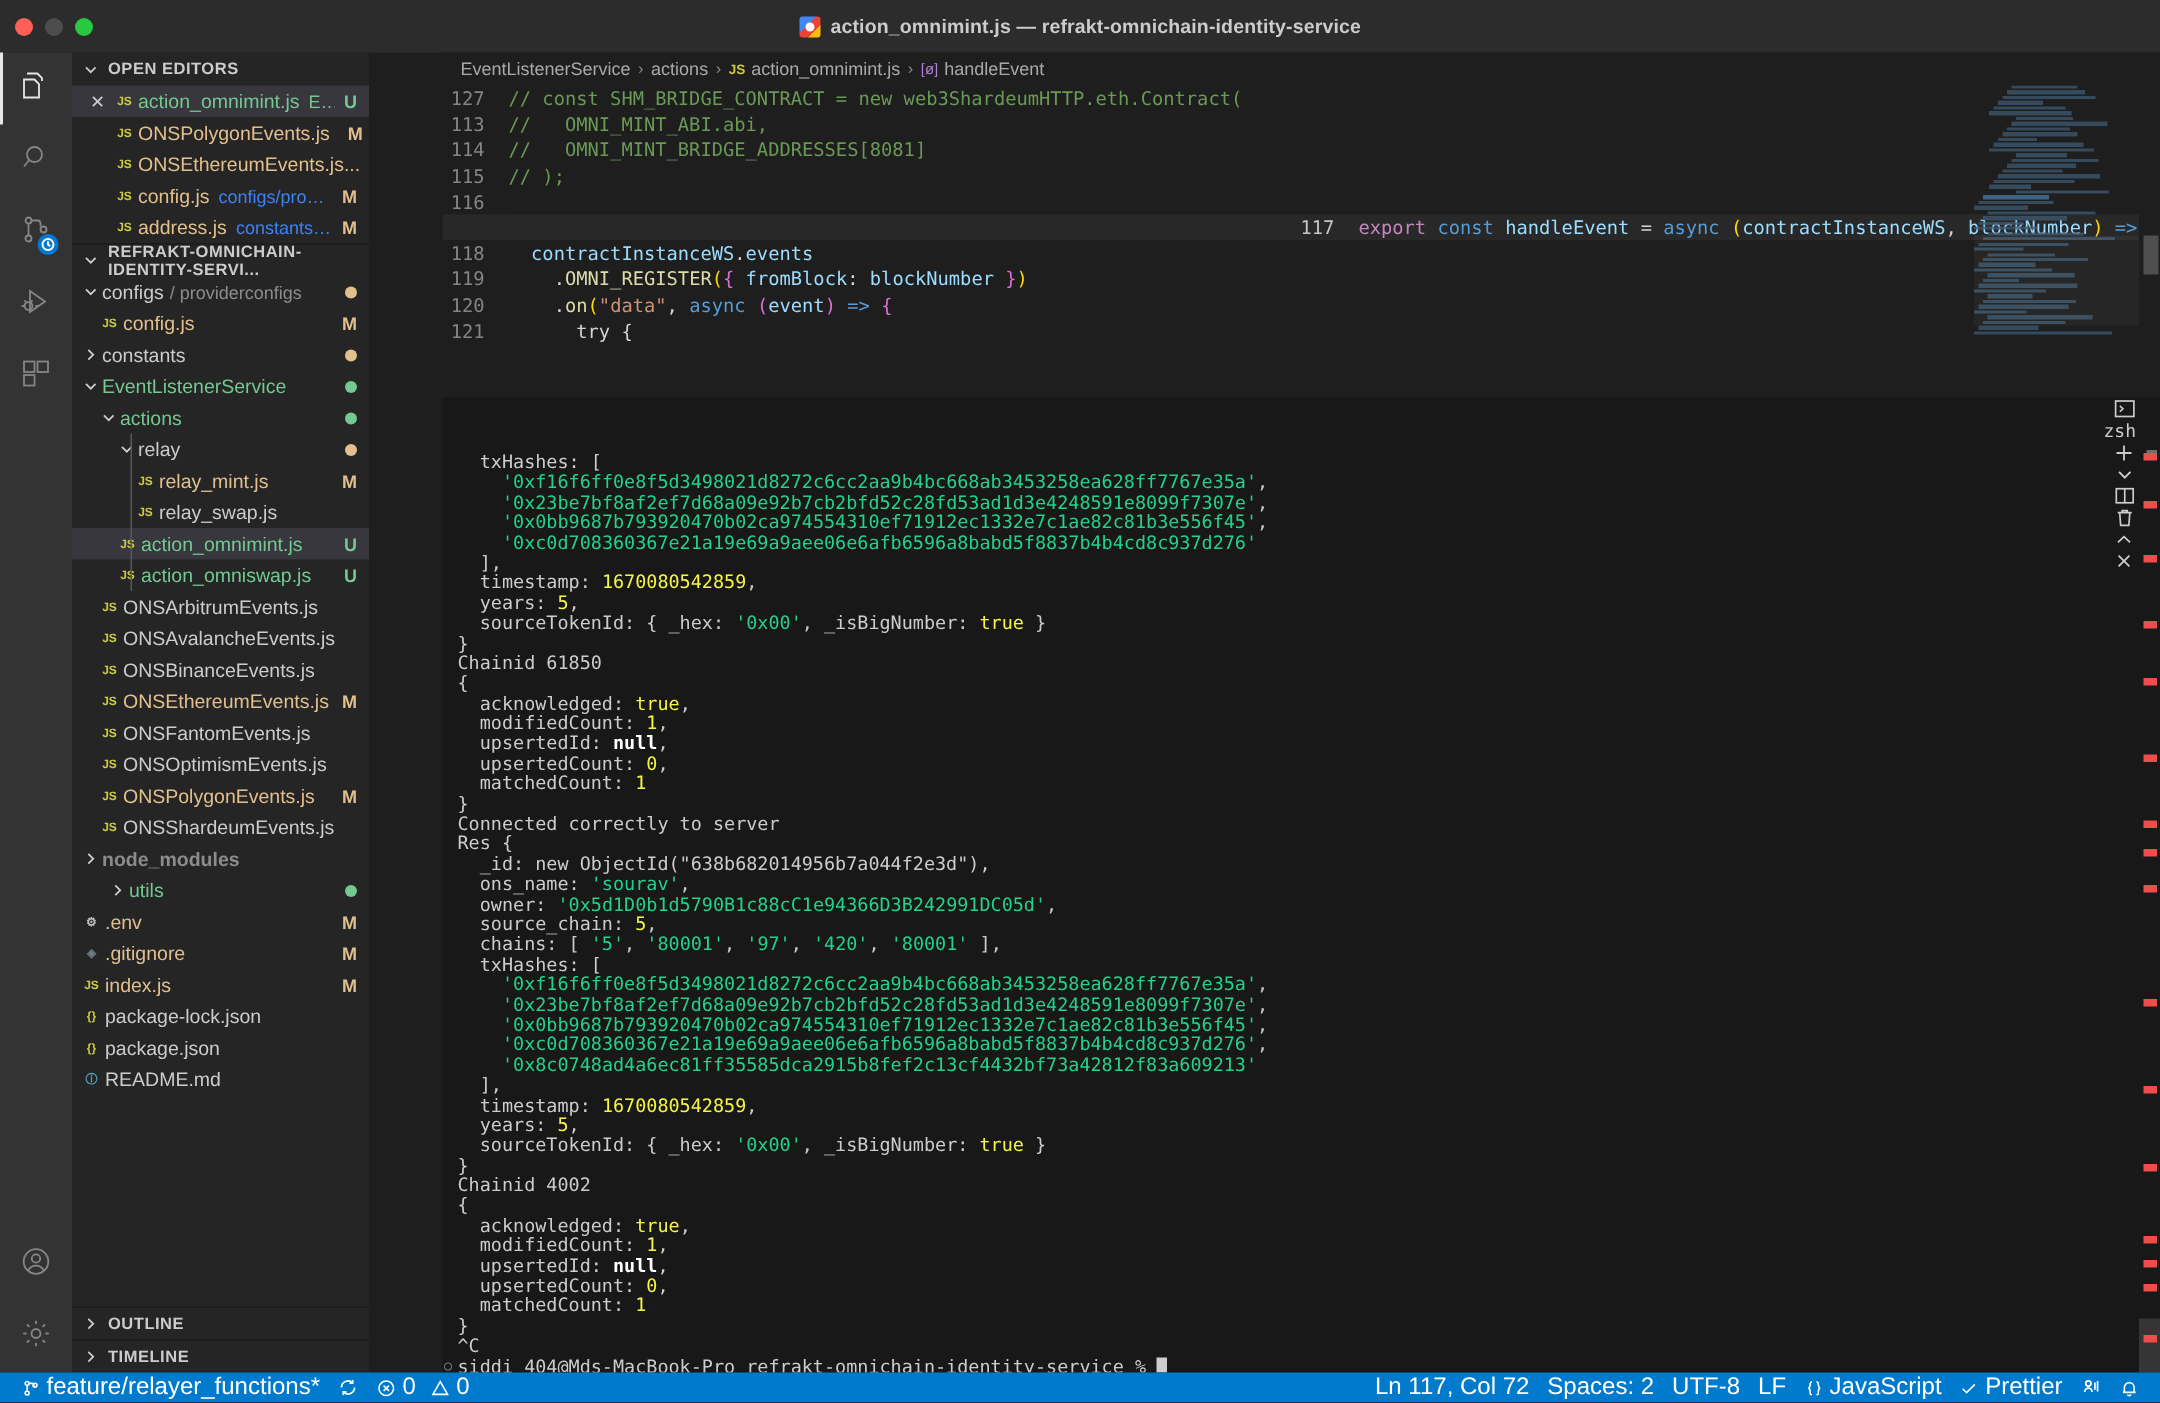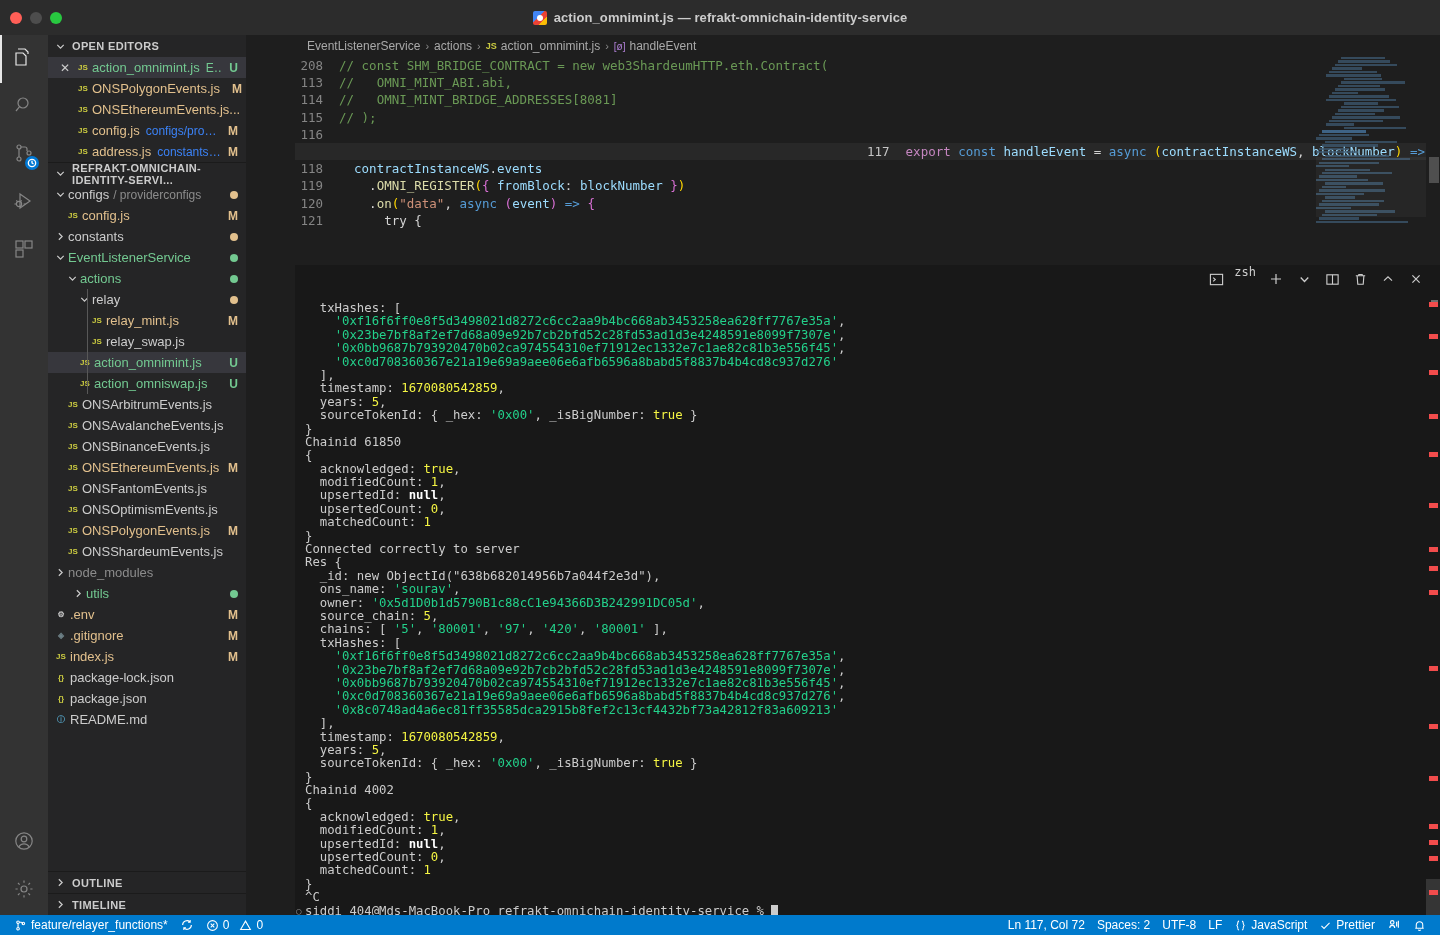--- a/index.html
+++ b/index.html
@@ -114,21 +114,21 @@
   .minimap { position:absolute; right:14px; top:22px; width:110px; bottom:0; overflow:hidden; }
   .mm-line { height:2.4px; background:#3e5a72; margin-bottom:1.1px; opacity:.75;}
   .mm-slider { position:absolute; right:0; top:100px; width:110px; height:60px; background:rgba(255,255,255,.04); }
   .ed-scroll { position:absolute; right:0; top:22px; width:14px; bottom:0; background:#1e1e1e;}
   .ed-scroll .thumb{position:absolute; right:1px; top:100px; width:10px; height:26px; background:#4f4f4f; }
 
   
   .panel { position:absolute; left:295px; top:265px; right:0; bottom:20px; background:#181818; }
   .panel-tabs { height:35px; display:flex; align-items:center; padding-left:20px; gap:0; position:relative;
                 background:#181818; }
-  .panel-actions { position:absolute; right:10px; top:0; height:35px; display:flex; align-items:flex-start; gap:0; }
+  .panel-actions { position:absolute; right:10px; top:0; height:35px; display:flex; align-items:flex-end; gap:0;flex-direction:column; }
   .pa { width:28px; height:28px; display:flex; align-items:center; justify-content:center; cursor:pointer; color:#cccccc; }
   .pa svg { stroke:#cccccc; fill:none; stroke-width:1.2; }
   .zsh-label { color:#cccccc; font-size:12px; font-family:"DejaVu Sans Mono",monospace; margin:0 6px 0 4px; }
 
   .term { position:absolute; left:0; top:35px; right:0; bottom:0; overflow:hidden;
           font-family:"DejaVu Sans Mono","Liberation Mono",monospace; font-size:12.3px; line-height:13.4px;
           padding-left:10px; padding-top:2px; color:#cccccc; }
   .tl-row { white-space:pre; height:13.4px; }
   .t-def { color:#cccccc; }
   .t-str { color:#23d18b; }
@@ -138,21 +138,21 @@
   .prompt-dot { position:absolute; left:0; color:#8a8a8a; font-size:9px; }
 
   .term-scroll { position:absolute; right:0; top:35px; width:14px; bottom:0; }
   .ts-mark { position:absolute; right:2px; width:9px; height:5px; background:#f14c4c; }
   .ts-mark.grey { background:#6e6e6e; width:7px; }
   .ts-thumb { position:absolute; right:0; bottom:0; width:14px; height:36px; background:#4f4f4f; opacity:.55;}
 
   
   .statusbar {
     position:absolute; left:0; bottom:0; width:1440px; height:20px; background:#007acc;
-    display:flex; align-items:center; color:#ffffff; font-size:12px; padding:0 8px;margin-top:20px;
+    display:flex; align-items:center; color:#ffffff; font-size:16px; padding:0 8px;margin-top:20px;
   }
   .sb-item { display:flex; align-items:center; gap:4px; padding:0 6px; height:20px; cursor:pointer;}
   .sb-right { margin-left:auto; display:flex; align-items:center; }
   .sb-ico { display:inline-flex; }
   .sb-ico svg{ stroke:#ffffff; fill:none; stroke-width:1.3; }
 </style>
 </head>
 <body>
 
 <div class="titlebar">
@@ -397,21 +397,21 @@
       <div class="row" style="padding-left: 16px;">
         <span class="ficon js-ico">JS</span>
         <span class="name">ONSShardeumEvents.js</span>
       </div>
       <div class="row" style="padding-left: 4px;">
         <span class="chev">
           <svg width="11" height="11" viewBox="0 0 12 12" style="stroke:#cccccc;fill:none;stroke-width:1.3">
             <path d="M4.2 2.5L7.8 6l-3.6 3.5"></path>
           </svg>
         </span>
-        <span class="folder-name" style="color: rgb(140, 140, 140);">node_modules</span>
+        <span class="folder-name" style="color: rgb(140, 140, 140); font-weight: bold;">node_modules</span>
       </div>
       <div class="row" style="padding-left: 22px;">
         <span class="chev">
           <svg width="11" height="11" viewBox="0 0 12 12" style="stroke:#cccccc;fill:none;stroke-width:1.3">
             <path d="M4.2 2.5L7.8 6l-3.6 3.5"></path>
           </svg>
         </span>
         <span class="folder-name green">utils</span>
         <span class="dot green"></span>
       </div>
@@ -480,21 +480,21 @@
         <span>action_omnimint.js</span>
       </span>
       <span class="bc-sep">›</span>
       <span class="bc-item">
         <span class="sym-ico">[ø]</span>
         <span>handleEvent</span>
       </span>
     </div>
   <div class="code" id="code-lines">
       <div class="cline">
-        <span class="ln">208</span>
+        <span class="ln">127</span>
         <span class="ctext"><span class="c-com">// const SHM_BRIDGE_CONTRACT = new web3ShardeumHTTP.eth.Contract(</span></span>
       </div>
       <div class="cline">
         <span class="ln">113</span>
         <span class="ctext"><span class="c-com">//   OMNI_MINT_ABI.abi,</span></span>
       </div>
       <div class="cline">
         <span class="ln">114</span>
         <span class="ctext"><span class="c-com">//   OMNI_MINT_BRIDGE_ADDRESSES[8081]</span></span>
       </div>

